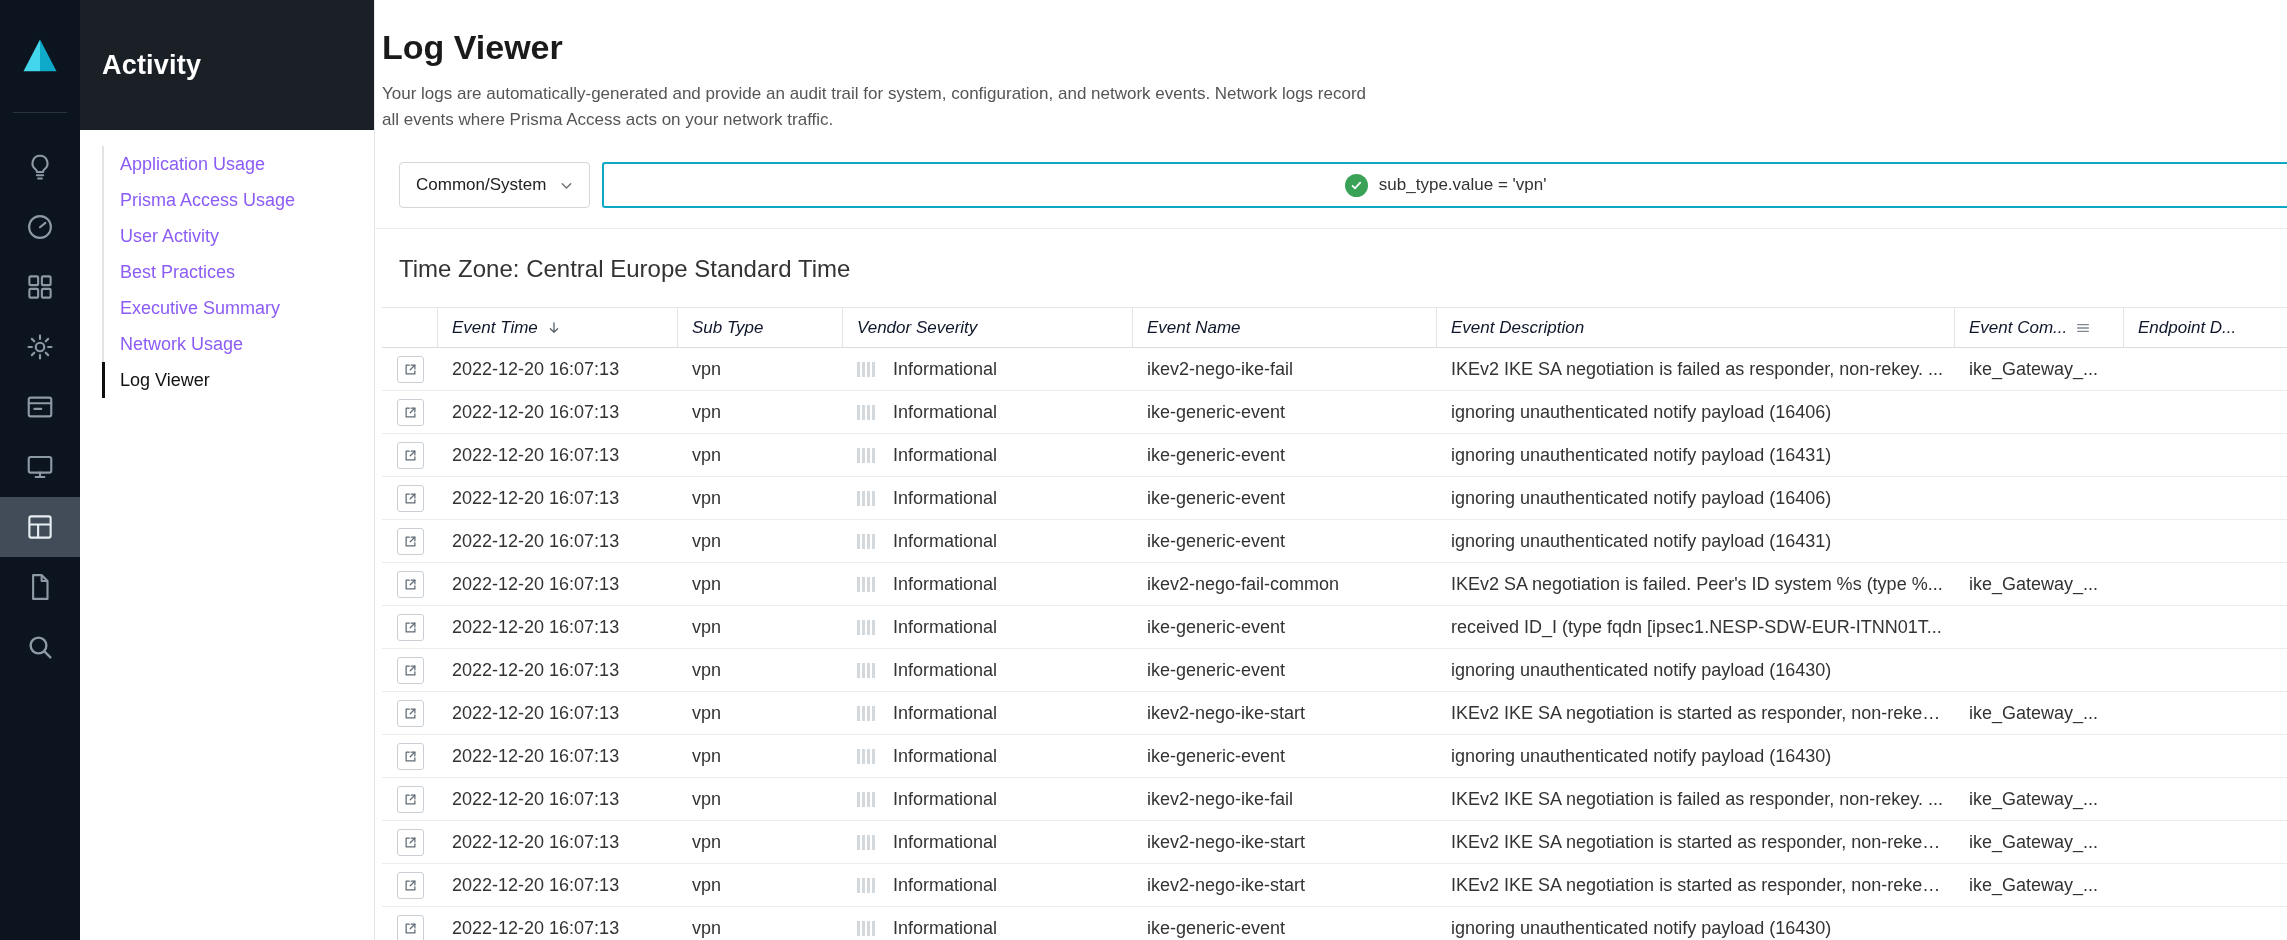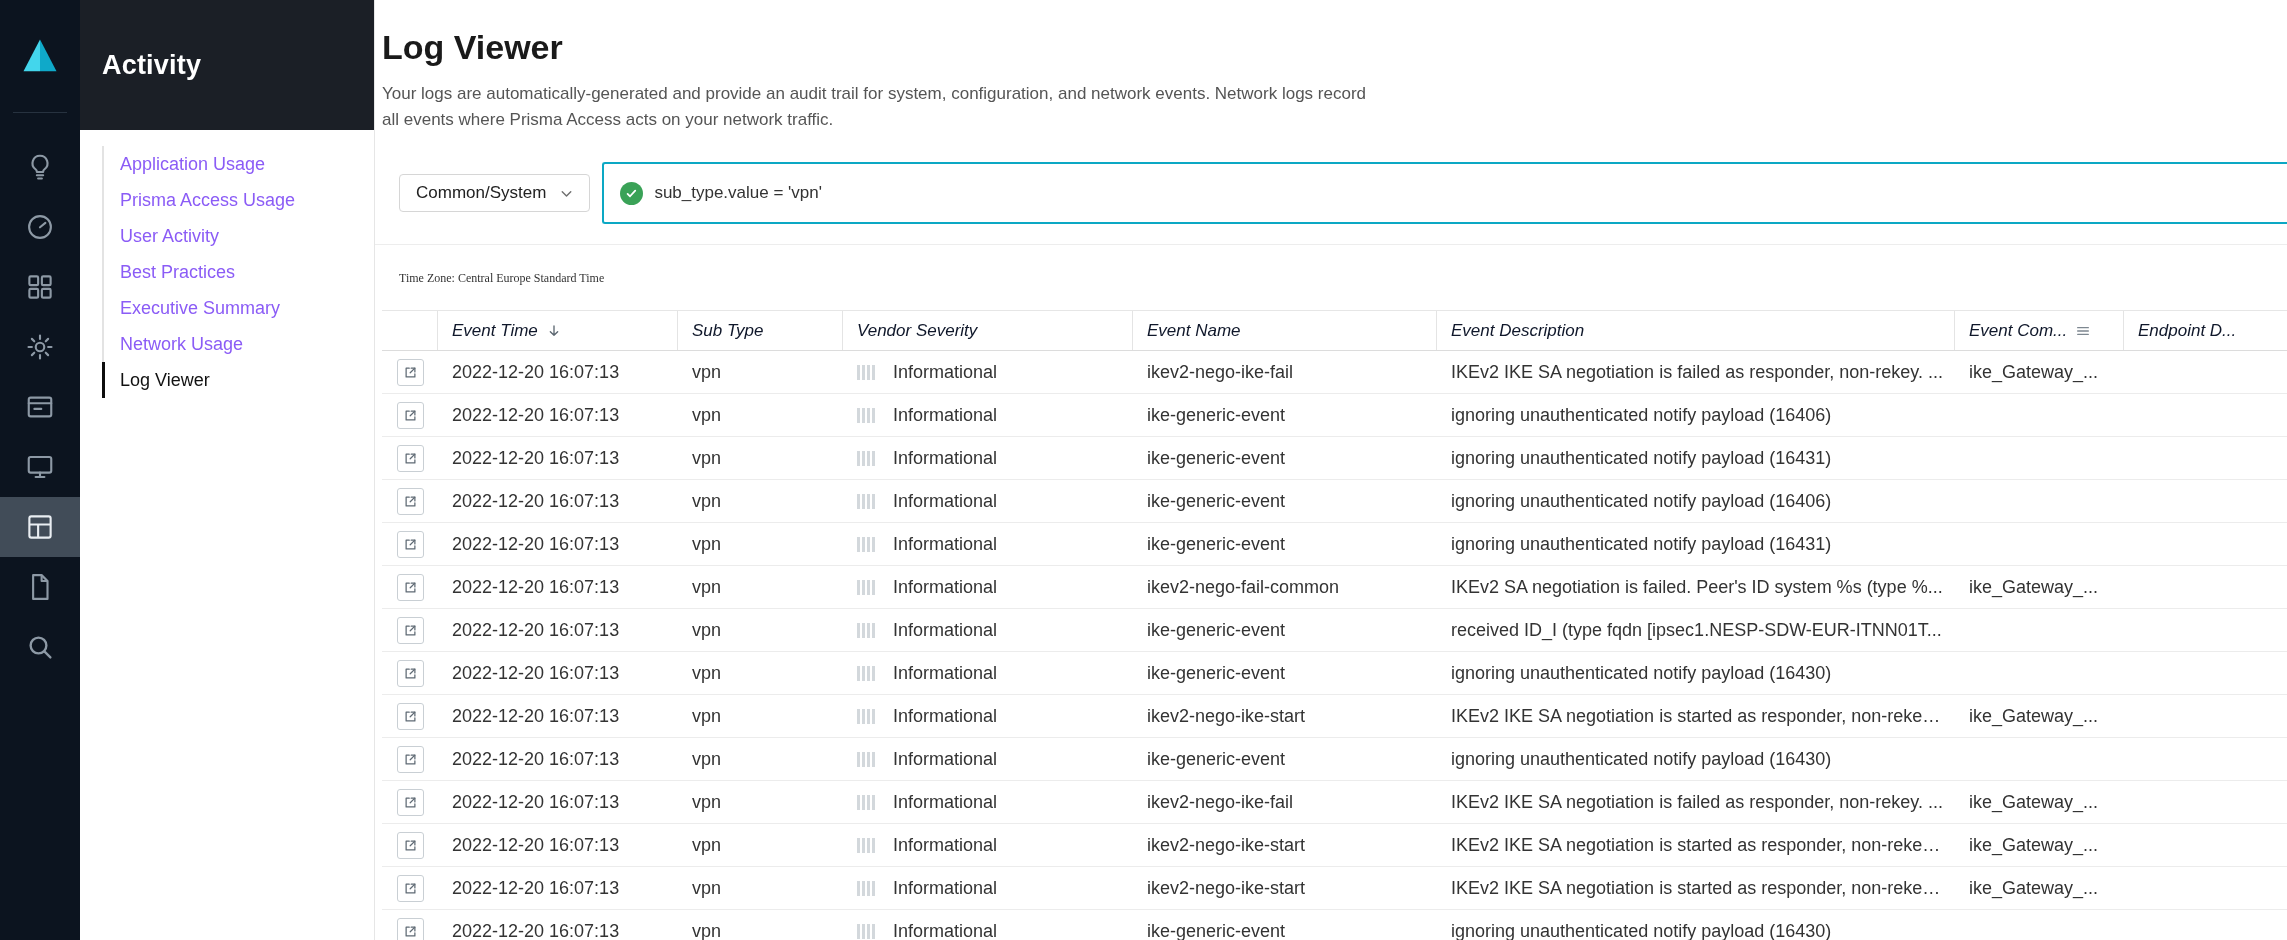--- a/index.html
+++ b/index.html
@@ -29,34 +29,34 @@
   .nav-item { border-left:2px solid #e3e3e3; padding:8px 8px 8px 16px; font-size:18px; color:#8b5cf6; cursor:pointer; line-height:20px; white-space:nowrap; }
   .nav-item.active { border-left:3px solid #0d0d0d; padding-left:15px; color:#111; }
 
   
   .main { flex:1; min-width:0; background:#fff; padding:28px 0 0 7px; }
   .inset { margin-left:17px; }
   .page-title { margin:0; font-size:34px; font-weight:600; color:#1a1a1a; }
   .page-desc { margin:14px 0 0; max-width:985px; font-size:17px; line-height:1.5; color:#555; }
 
   .filter-row { display:flex; align-items:center; gap:12px; margin-top:30px; margin-right:0; }
-  .scope-select { display:flex; align-items:center; gap:12px; height:38px; padding:0 14px 0 16px;
+  .scope-select { display:flex; align-items:center; gap:12px; height:46px; padding:0 14px 0 16px;
     background:#fff; border:1px solid #d6d6d6; border-radius:4px; font-size:17px; color:#222;
     font-family:inherit; cursor:pointer; white-space:nowrap; }
   .scope-select svg { width:17px; height:17px; color:#707070; }
-  .query-input { flex:1; display:flex; align-items:center; gap:11px; height:62px; padding:0 16px;
-    border:2px solid #0ca8c4; border-right:0; border-radius:3px 0 0 3px; background:#fff; cursor:text; }
+  .query-input { flex:1; display:flex; align-items:center; gap:11px; height:46px; padding:0 16px;
+    border:2px solid #0ca8c4; border-right:0; border-radius:3px 0 0 3px; background:#fff; cursor:text;justify-content:center; }
   .check-badge { width:23px; height:23px; border-radius:50%; background:#3aa257; flex-shrink:0;
     display:flex; align-items:center; justify-content:center; }
   .check-badge svg { width:13px; height:13px; }
   .query-text { font-size:17px; color:#333; }
 
   .section-divider { border:0; border-top:1px solid #ededed; margin:20px 0 0 -7px; }
 
-  .tz { margin-top:26px; font-size:12px; color:#333;font-family:Liberation Serif, serif; }
+  .tz { margin-top:26px; font-size:24px; color:#333; }
 
   
   .log-table { margin-top:24px; }
   .grid-row { display:grid; grid-template-columns:56px 240px 165px 290px 304px 518px 169px minmax(0,1fr); align-items:center; }
   .thead { height:41px; border-top:1px solid #e6e6e6; border-bottom:1px solid #dcdcdc; font-size:17px; color:#0f172a;font-style:italic; }
   .th { display:flex; align-items:center; height:100%; padding:0 10px 0 14px; border-right:1px solid #e4e4e4;
     overflow:hidden; white-space:nowrap; cursor:pointer; gap:8px; }
   .th:last-child { border-right:0; }
   .th.icon-col { padding:0; cursor:default; }
   .th .sort-icon { display:inline-flex; color:#5b6670; }

